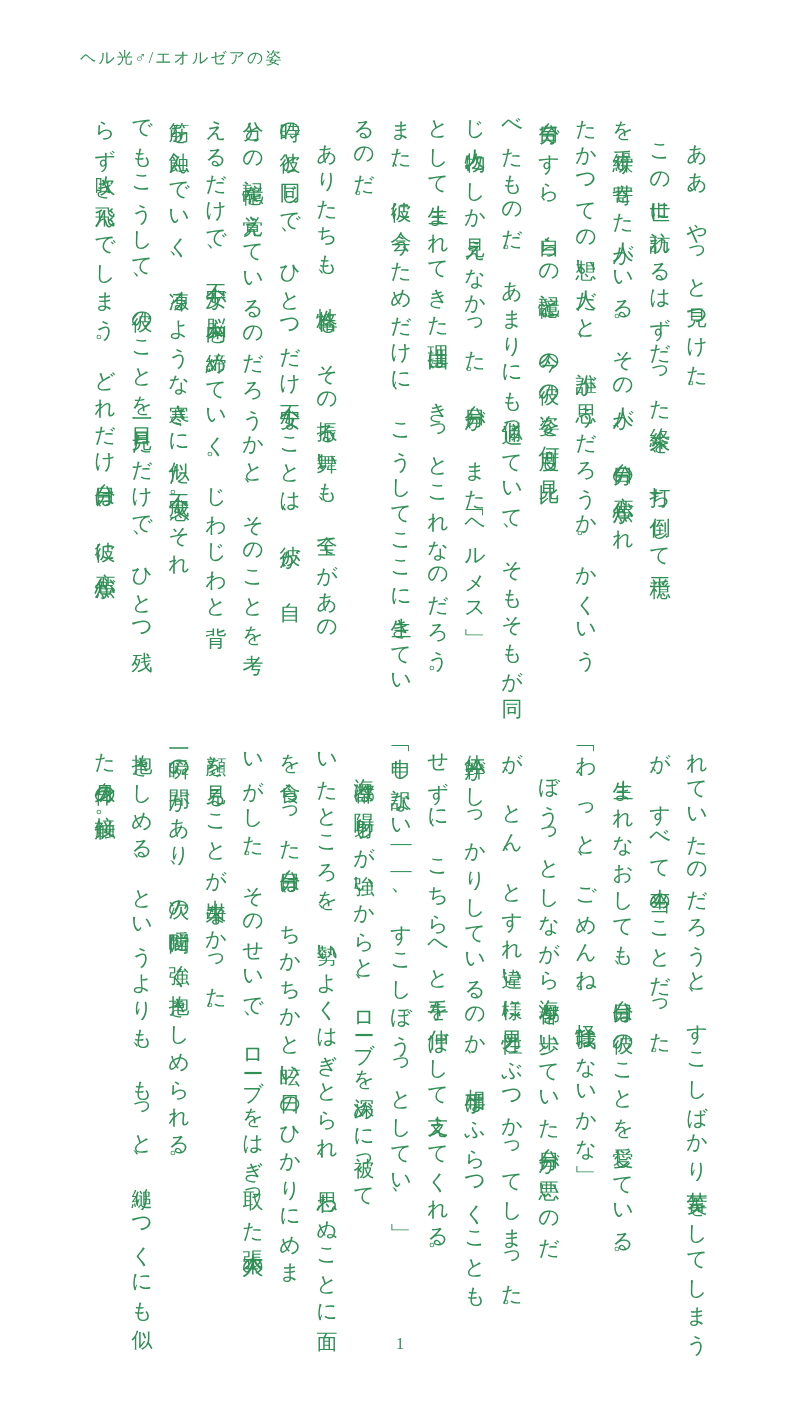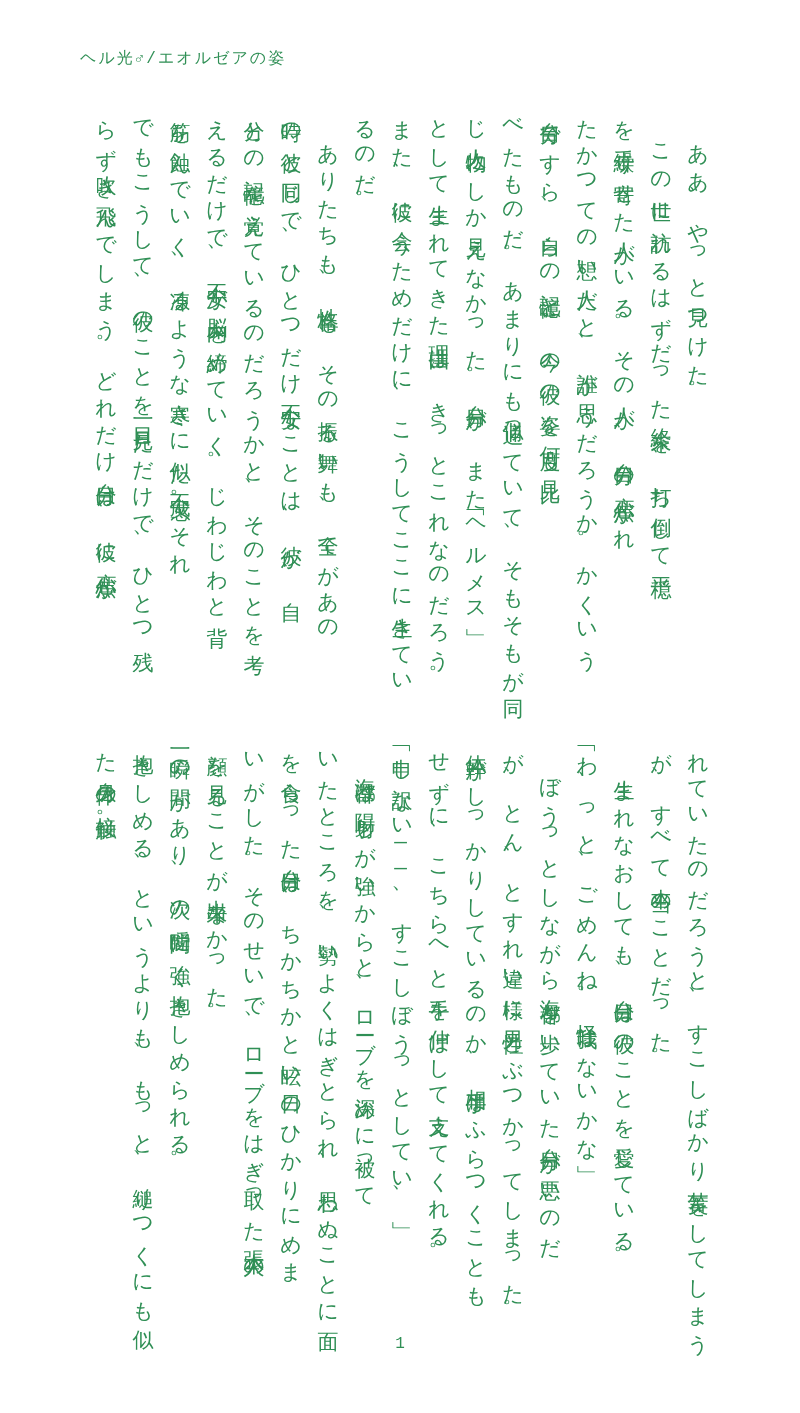--- a/index.html
+++ b/index.html
@@ -6,21 +6,21 @@
     margin: 0;
     padding: 0;
     background: #ffffff;
   }
   .page {
     position: relative;
     width: 740px;
     height: 1413px;
     background: #ffffff;
     overflow: hidden;
-    font-family: Liberation Mono, monospace;
+    font-family: Liberation Serif, serif;
     color: #2f8f55;
   }
   .doc-header {
     position: absolute;
     left: 80px;
     top: 48px;
     font-size: 16px;
     letter-spacing: 2px;
     white-space: nowrap;
   }

